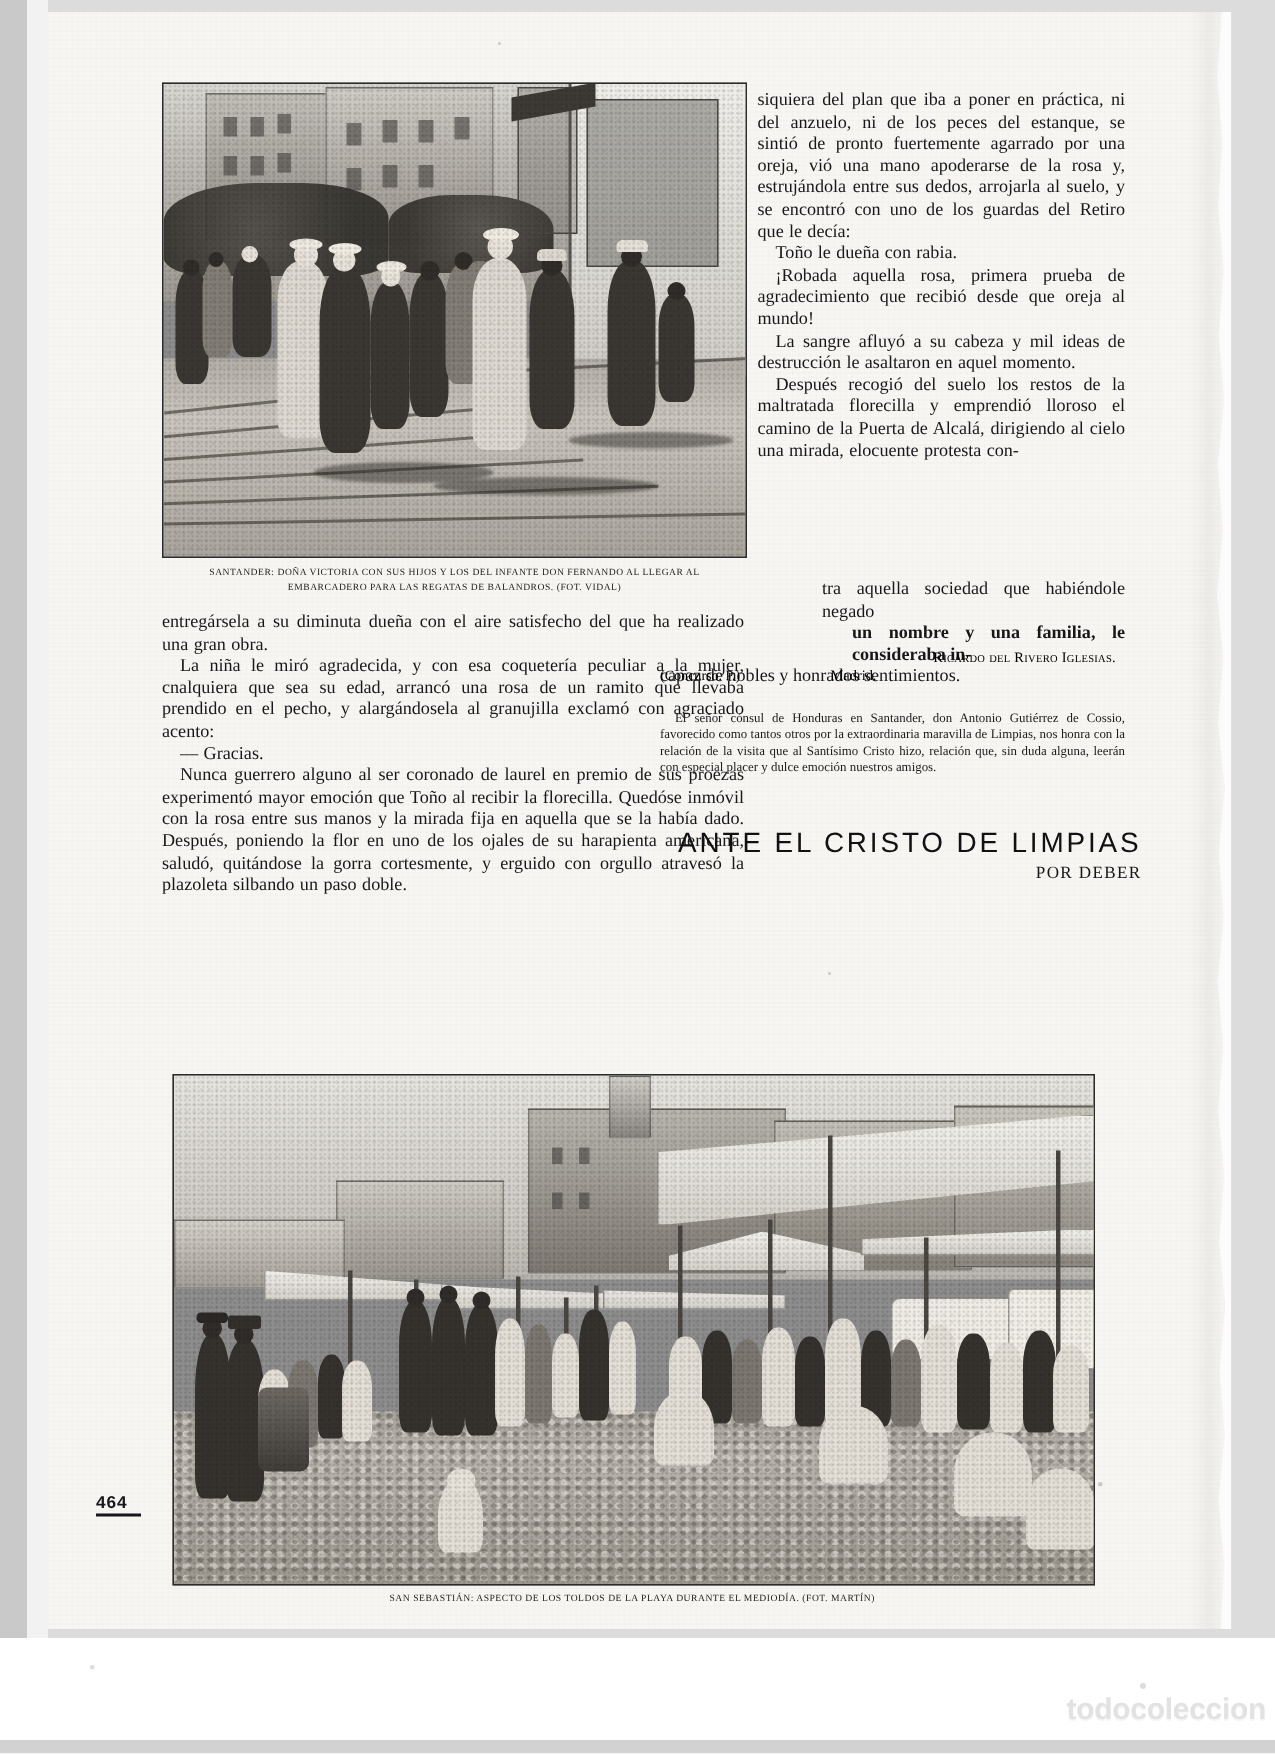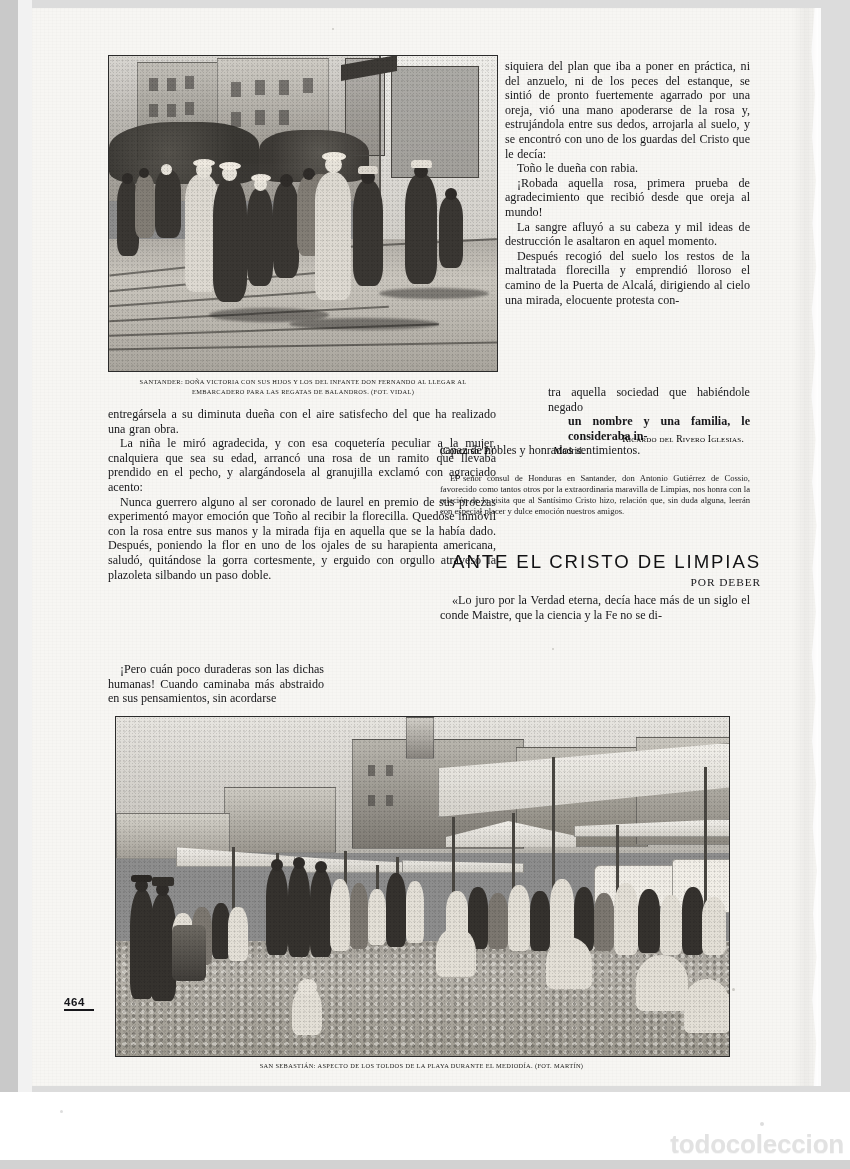--- a/index.html
+++ b/index.html
@@ -396,21 +396,21 @@
     background: #16161a;
     margin-top: 1px;
   }
 
   
   #watermark {
     position: absolute;
     right: 6px;
     top: 1129px;
     font-family: "Liberation Sans", sans-serif;
-    font-size: 26px;
+    font-size: 20px;
     font-weight: bold;
     letter-spacing: -0.2px;
     color: #e2e2e2;
     text-shadow: 0 1px 0 #f6f6f6;
     user-select: none;
   }
 
   
   .speck{ position:absolute; background:#b9b6b0; border-radius:50%; opacity:.7;}
 </style>
@@ -520,29 +520,27 @@
 
           <div class="halftone"></div>
         </div>
       </div>
 
       <div class="caption" id="caption-top">SANTANDER: DOÑA VICTORIA CON SUS HIJOS Y LOS DEL INFANTE DON FERNANDO AL LLEGAR AL EMBARCADERO PARA LAS REGATAS DE BALANDROS. (FOT. VIDAL)</div>
 
       <div class="col" id="col-left-lower">
         <p class="noindent">entregársela a su diminuta dueña con el aire satisfecho del que ha realizado una gran obra.</p>
         <p>La niña le miró agradecida, y con esa coquetería peculiar a la mujer, cnalquiera que sea su edad, arrancó una rosa de un ramito que llevaba prendido en el pecho, y alargándosela al granujilla exclamó con agraciado acento:</p>
+        <p>— Gracias.</p>
         <p>Nunca guerrero alguno al ser coronado de laurel en premio de sus proezas experimentó mayor emoción que Toño al recibir la florecilla. Quedóse inmóvil con la rosa entre sus manos y la mirada fija en aquella que se la había dado. Después, poniendo la flor en uno de los ojales de su harapienta americana, saludó, quitándose la gorra cortesmente, y erguido con orgullo atravesó la plazoleta silbando un paso doble.</p>
       </div>
 
-      <div class="col" id="col-left-narrow">
-        <p>¡Pero cuán poco duraderas son las dichas humanas! Cuando caminaba más abstraido en sus pensamientos, sin acordarse</p>
-      </div>
 
       <div class="col" id="col-right-upper">
-        <p class="noindent">siquiera del plan que iba a poner en práctica, ni del anzuelo, ni de los peces del estanque, se sintió de pronto fuertemente agarrado por una oreja, vió una mano apoderarse de la rosa y, estrujándola entre sus dedos, arrojarla al suelo, y se encontró con uno de los guardas del Cristo que le decía:</p>
+        <p class="noindent">siquiera del plan que iba a poner en práctica, ni del anzuelo, ni de los peces del estanque, se sintió de pronto fuertemente agarrado por una oreja, vió una mano apoderarse de la rosa y, estrujándola entre sus dedos, arrojarla al suelo, y se encontró con uno de los guardas del Retiro que le decía:</p>
         <p>Toño le dueña con rabia.</p>
         <p>¡Robada aquella rosa, primera prueba de agradecimiento que recibió desde que oreja al mundo!</p>
         <p>La sangre afluyó a su cabeza y mil ideas de destrucción le asaltaron en aquel momento.</p>
         <p>Después recogió del suelo los restos de la maltratada florecilla y emprendió lloroso el camino de la Puerta de Alcalá, dirigiendo al cielo una mirada, elocuente protesta con-</p>
       </div>
 
       <div class="col" id="col-right-tail">
         <p class="tail-1">tra aquella sociedad que habiéndole negado</p>
         <p class="tail-2">un nombre y una familia, le consideraba in-</p>
         <p>capaz de nobles y honrados sentimientos.</p>
@@ -556,23 +554,20 @@
 
       <div id="editor-note">
         <p>El señor cónsul de Honduras en Santander, don Antonio Gutiérrez de Cossio, favorecido como tantos otros por la extraordinaria maravilla de Limpias, nos honra con la relación de la visita que al Santísimo Cristo hizo, relación que, sin duda alguna, leerán con especial placer y dulce emoción nuestros amigos.</p>
       </div>
 
       <div id="section-heading">
         <div class="h-main">ANTE EL CRISTO DE LIMPIAS</div>
         <div class="h-sub">POR DEBER</div>
       </div>
 
-      <div id="col-right-lower">
-        <p>«Lo juro por la Verdad eterna, decía hace más de un siglo el conde Maistre, que la ciencia y la Fe no se di-</p>
-      </div>
 
       <div class="photo" id="photo-bottom">
         <div class="photo-inner">
           <div class="beach-sky"></div>
 
           <div class="beach-bldg" style="left:236px;top:22px;width:170px;height:108px;"></div>
           <div class="beach-tower" style="left:290px;top:0px;width:26px;height:40px;"></div>
           <div class="beach-bldg" style="left:400px;top:30px;width:130px;height:98px;background:linear-gradient(180deg,#c3c0b8,#868279);"></div>
           <div class="beach-bldg" style="left:520px;top:20px;width:95px;height:106px;background:linear-gradient(180deg,#cbc8c0,#8e8a82);"></div>
           <div class="beach-bldg" style="left:108px;top:70px;width:110px;height:64px;background:linear-gradient(180deg,#cecbc3,#9b978f);"></div>

